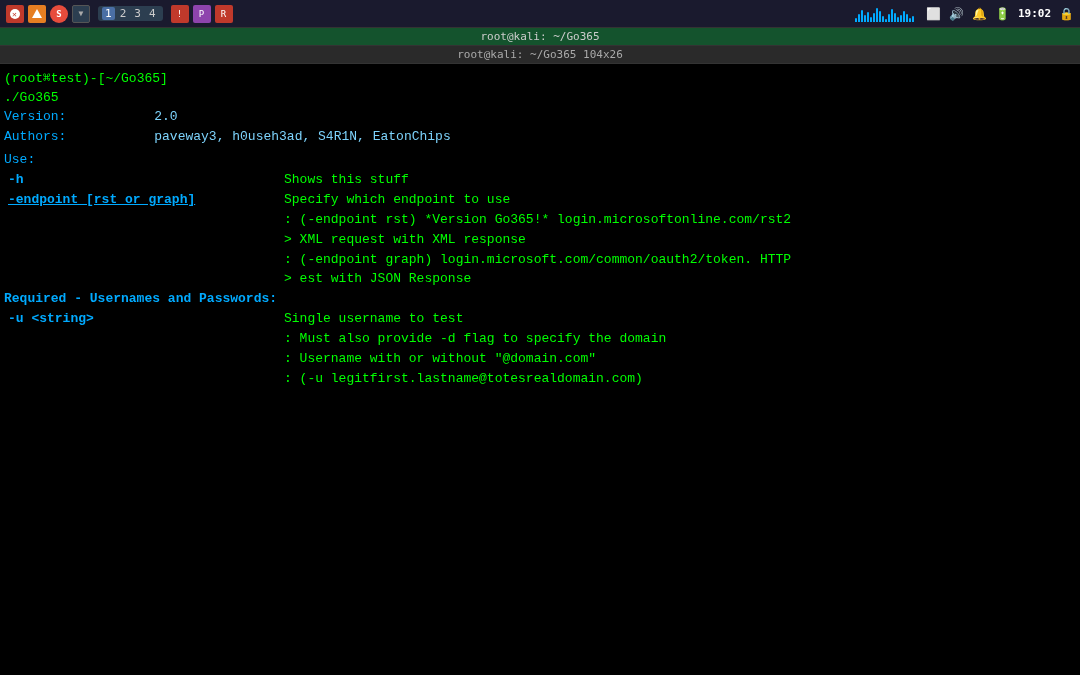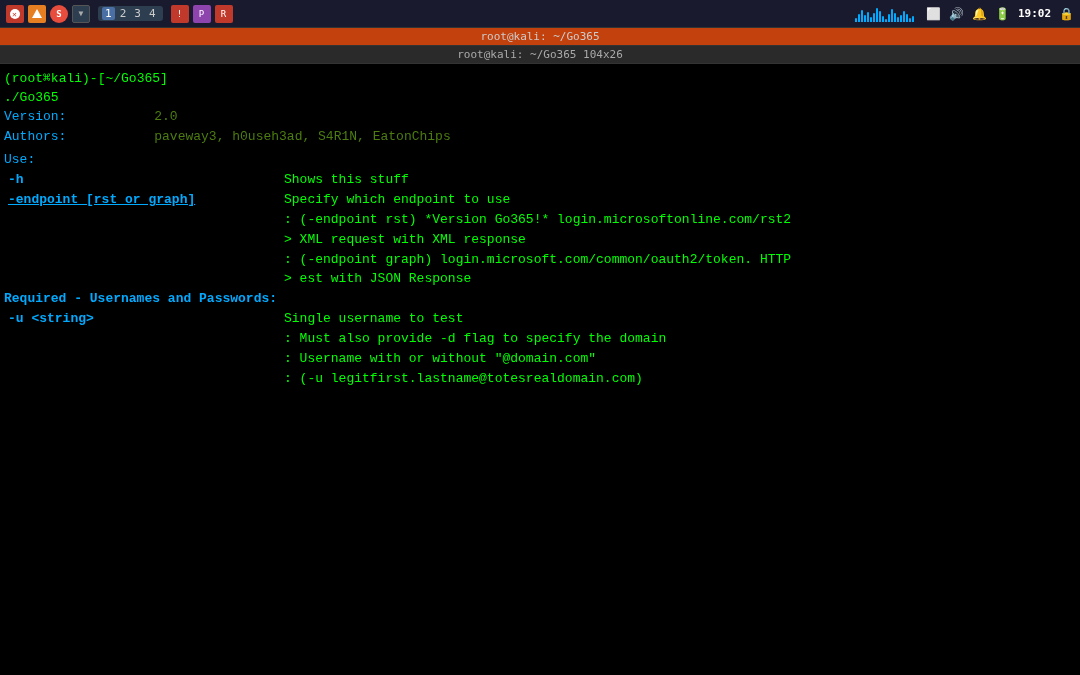--- a/index.html
+++ b/index.html
@@ -64,21 +64,21 @@
       display: flex;
       align-items: center;
       gap: 8px;
       color: #ccc;
       font-size: 11px;
     }
     .taskbar-right .time { color: #fff; font-weight: bold; }
 
     
     .terminal-title {
-      background: #c2410c;
+      background: #14532d;
       color: #ccc;
       text-align: center;
       font-size: 11px;
       padding: 2px 12px;
       border-bottom: 1px solid #333;
     }
     .terminal-subtitle {
       background: #2a2a2a;
       color: #aaa;
       text-align: center;
@@ -122,21 +122,21 @@
       text-shadow: 
         2px 0 0 #1a6be0,
         0 2px 0 #1a6be0;
       -webkit-text-stroke: 3px #1a6be0;
       display: inline-block;
       padding-left: 0;
     }
 
     .info-line { color: #00ff00; margin-bottom: 1px; }
     .highlight-blue { color: #00aaff; font-weight: bold; }
-    .highlight-green { color: #4d7c0f; margin-left: 40px; }
+    .highlight-green { color: #7dd3fc; margin-left: 40px; }
     .section-header { color: #00aaff; }
     .help-row {
       display: flex;
       margin-bottom: 1px;
     }
     .help-flag {
       color: #00aaff;
       font-weight: bold;
       min-width: 280px;
       flex-shrink: 0;
@@ -250,21 +250,21 @@
 <div class="terminal-title">
   <span>root@kali: ~/Go365</span>
 </div>
 <div class="terminal-subtitle">
   <span>root@kali: ~/Go365 104x26</span>
 </div>
 
 <div class="terminal-body">
 
   <div class="prompt-line">
-    <span>(root⌘kali)-[~/Go365]</span>
+    <span>(root⌘test)-[~/Go365]</span>
   </div>
   <div class="prompt-line">
     <span>./Go365</span>
   </div>
 
 
   <div class="info-line">
     <span class="section-header">Version:</span>
     <span class="highlight-green"> </span><span class="highlight-green">2.0</span>
   </div>

